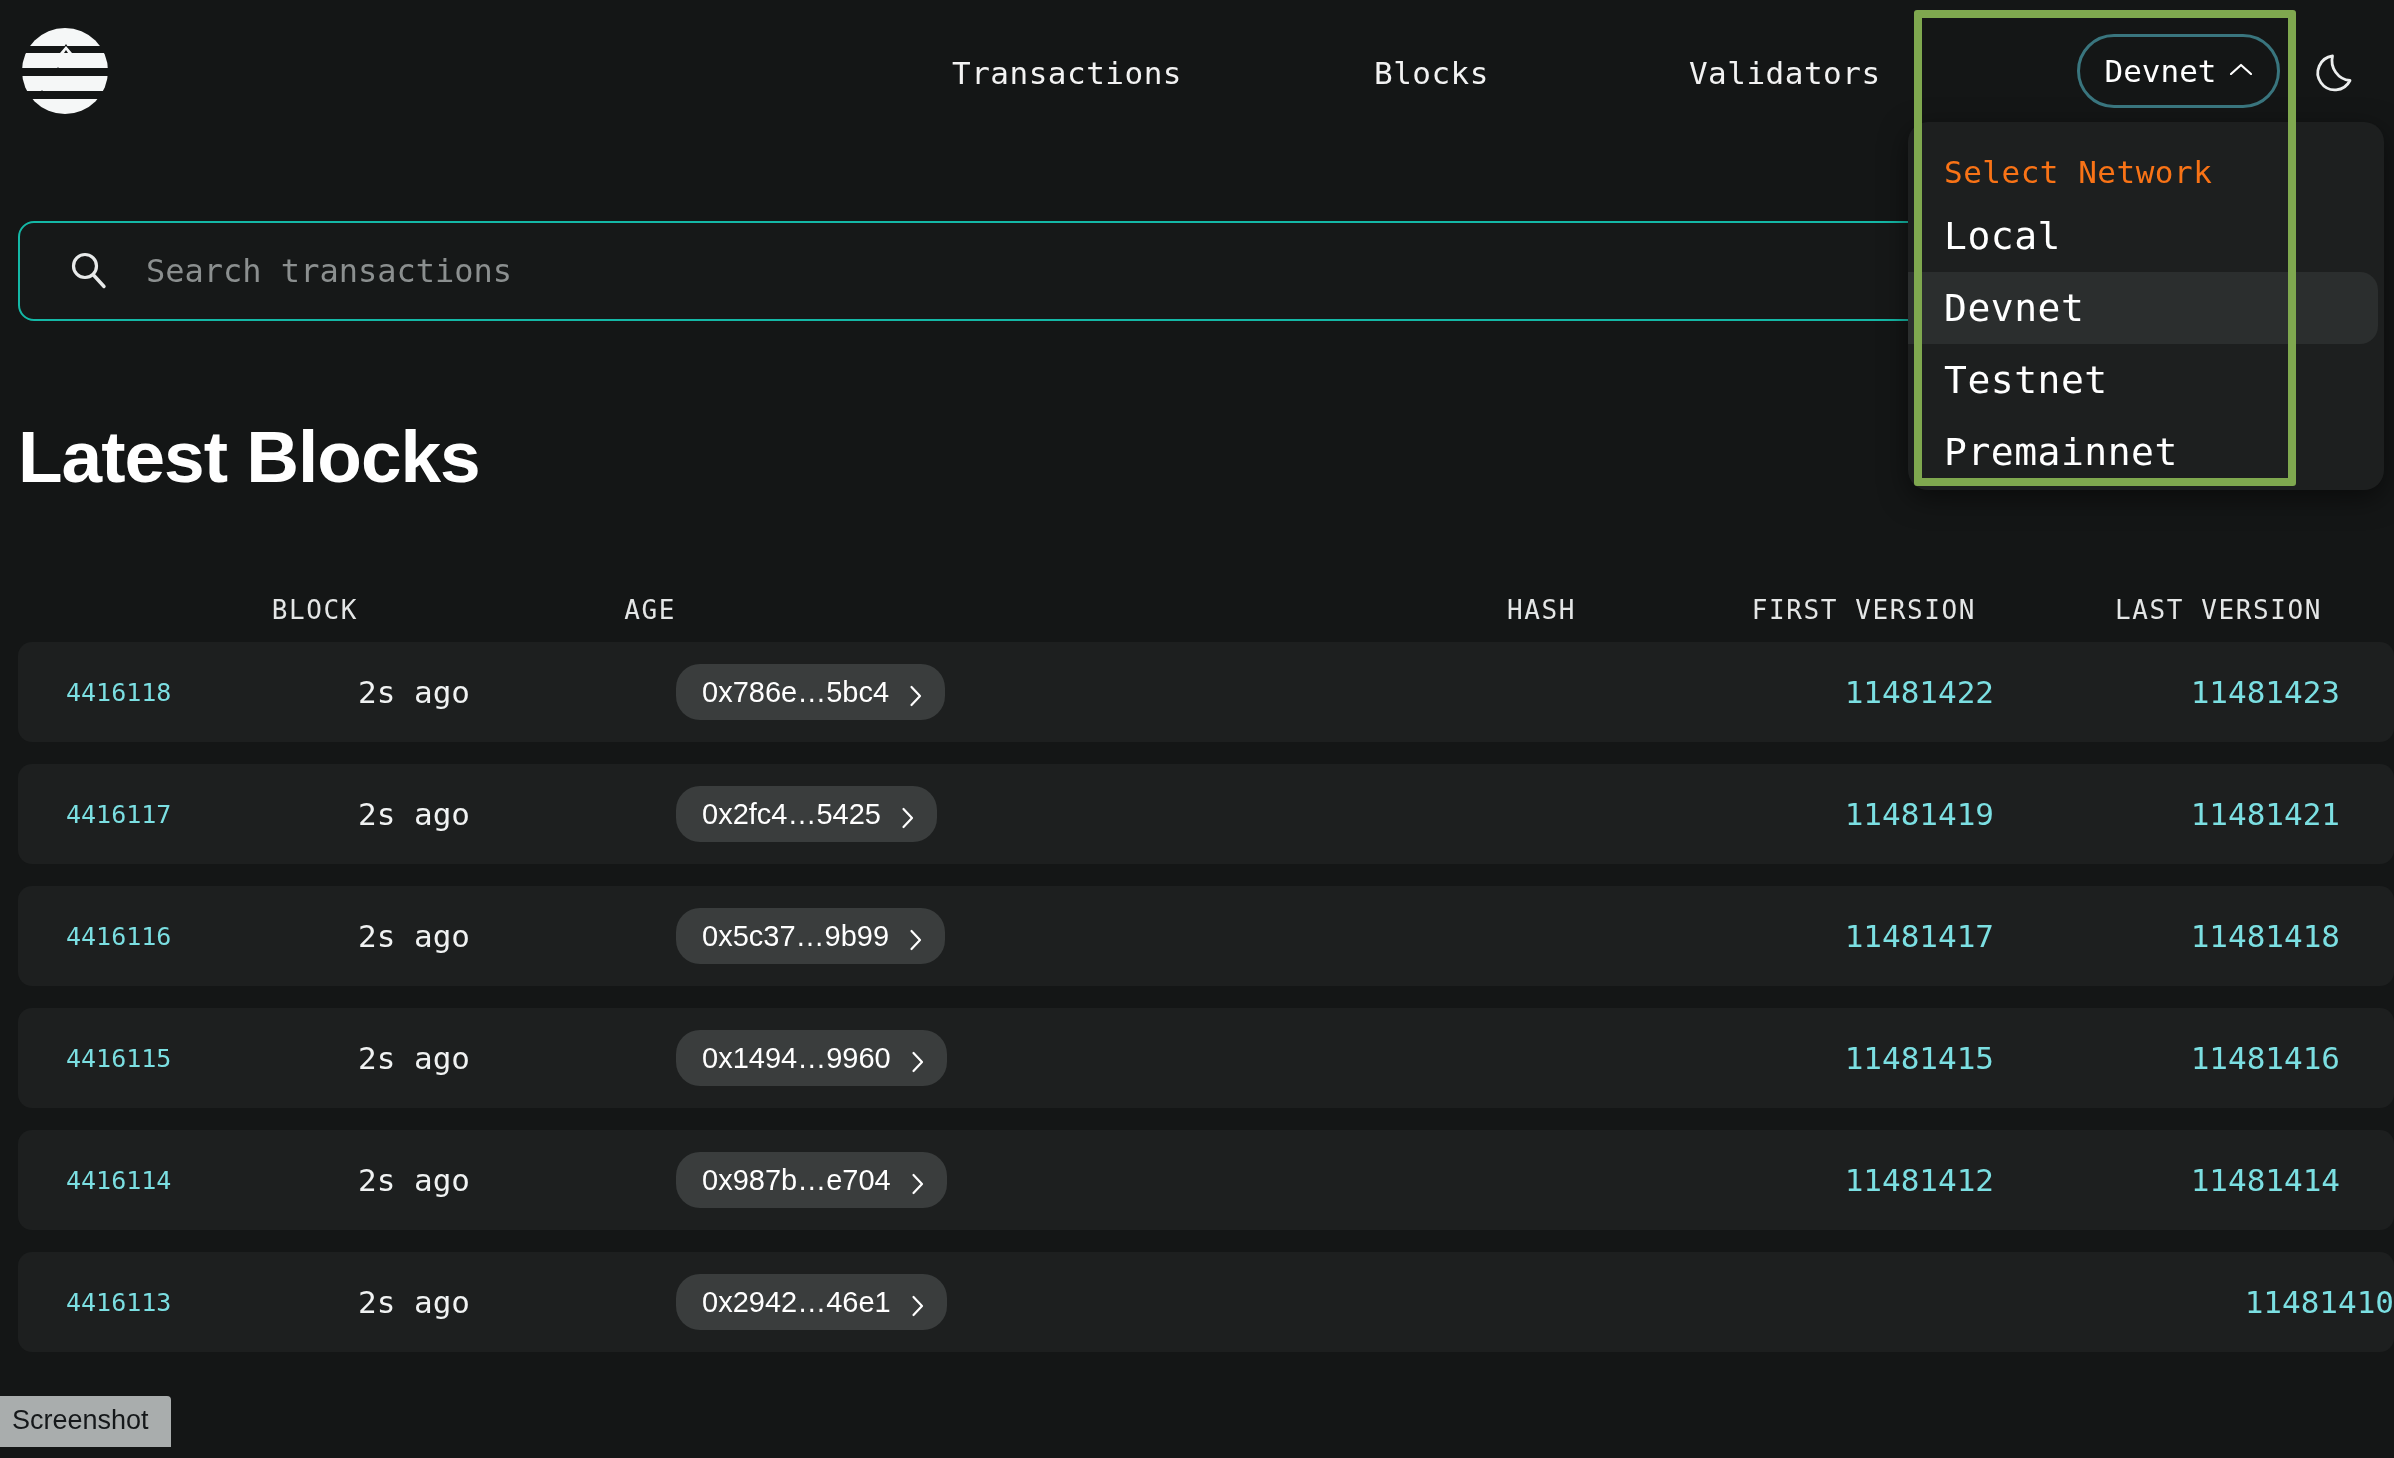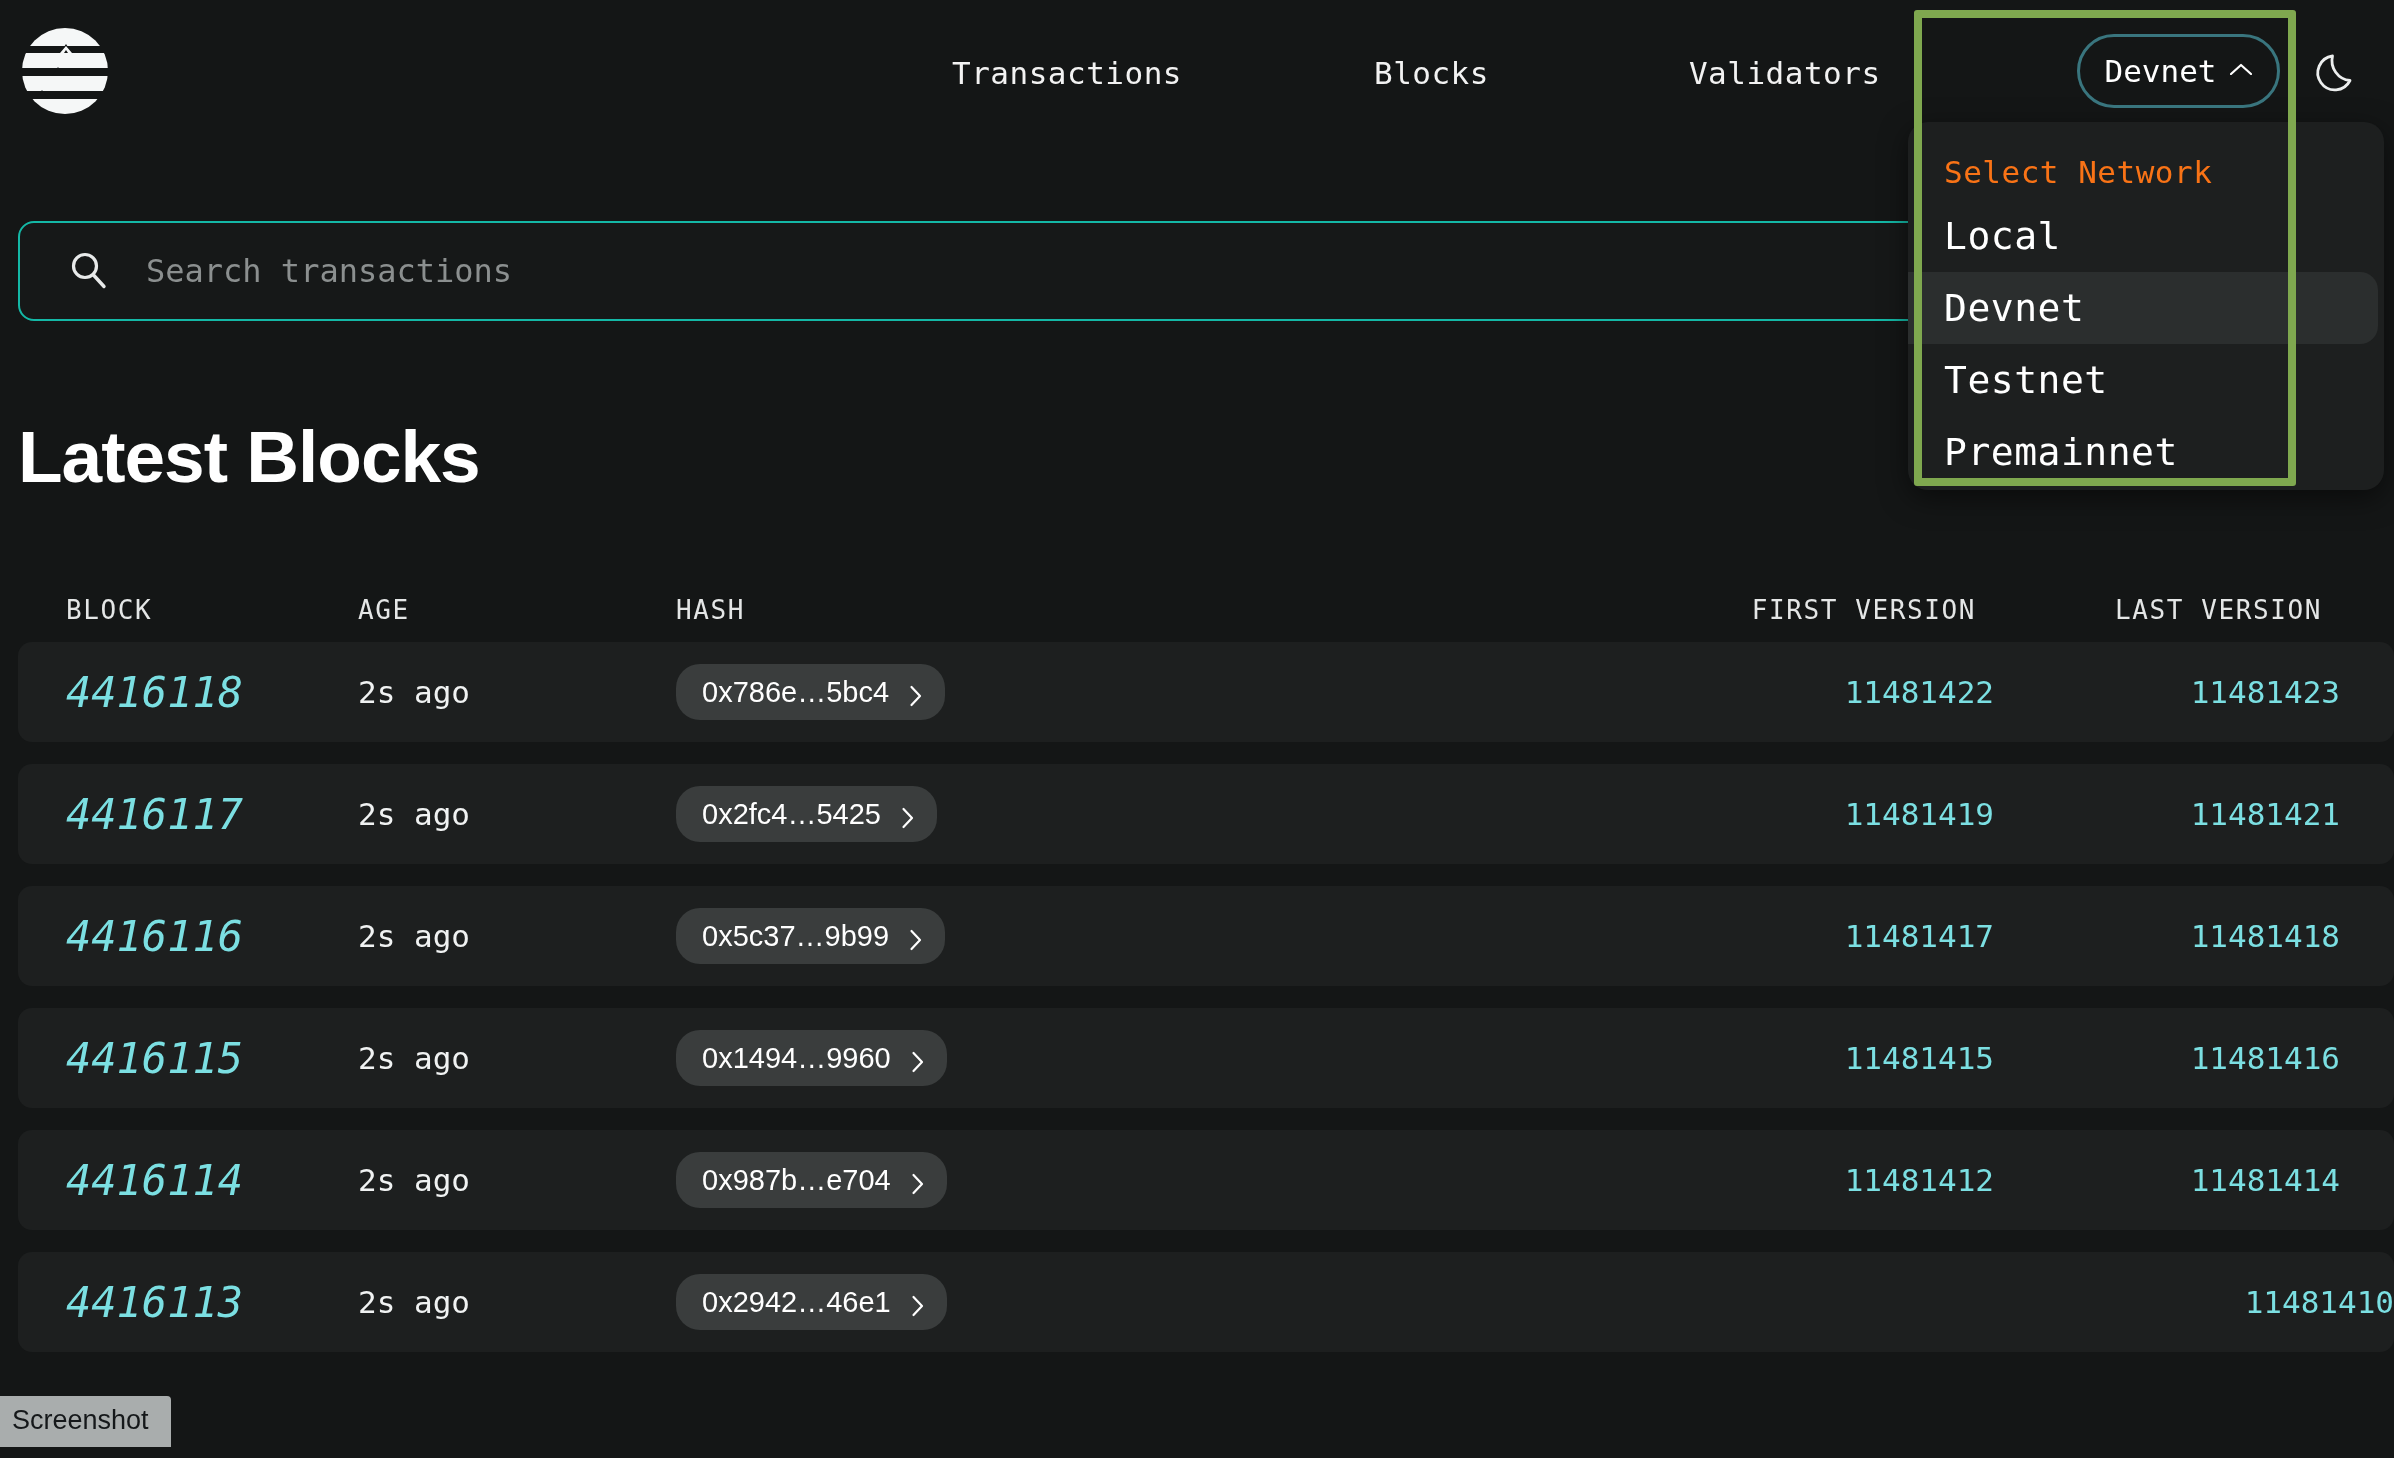--- a/index.html
+++ b/index.html
@@ -150,40 +150,40 @@
   .thead {
     display: flex; align-items: center;
     height: 64px;
     padding: 0 18px;
   }
   .th {
     font-family: "DejaVu Sans Mono", monospace;
     font-size: 26px;
     color: #e4e6e6;
     letter-spacing: 1.6px;
+    text-align: right;
   }
   .c-block { width: 340px; padding-left: 48px; }
   .c-age   { width: 318px; }
   .c-hash  { flex: 1; }
   .c-first { width: 400px; text-align: right; }
   .c-last  { width: 400px; text-align: right; padding-right: 54px; }
 
   .trow {
     display: flex; align-items: center;
     height: 100px;
     margin: 0 0 22px 18px;
     background: #1d1f1f;
     border-radius: 14px;
   }
   .blk-link {
     font-family: "DejaVu Sans Mono", monospace;
-    font-size: 42px;
+    font-size: 25px;
     color: #7bdfe2;
     cursor: pointer;
-    font-style: italic;
   }
   .age-cell {
     font-family: "DejaVu Sans Mono", monospace;
     font-size: 31px;
     color: #f0f2f2;
   }
   .hash-pill {
     display: inline-flex; align-items: center; gap: 20px;
     background: #3a3d3d;
     border-radius: 24px;

